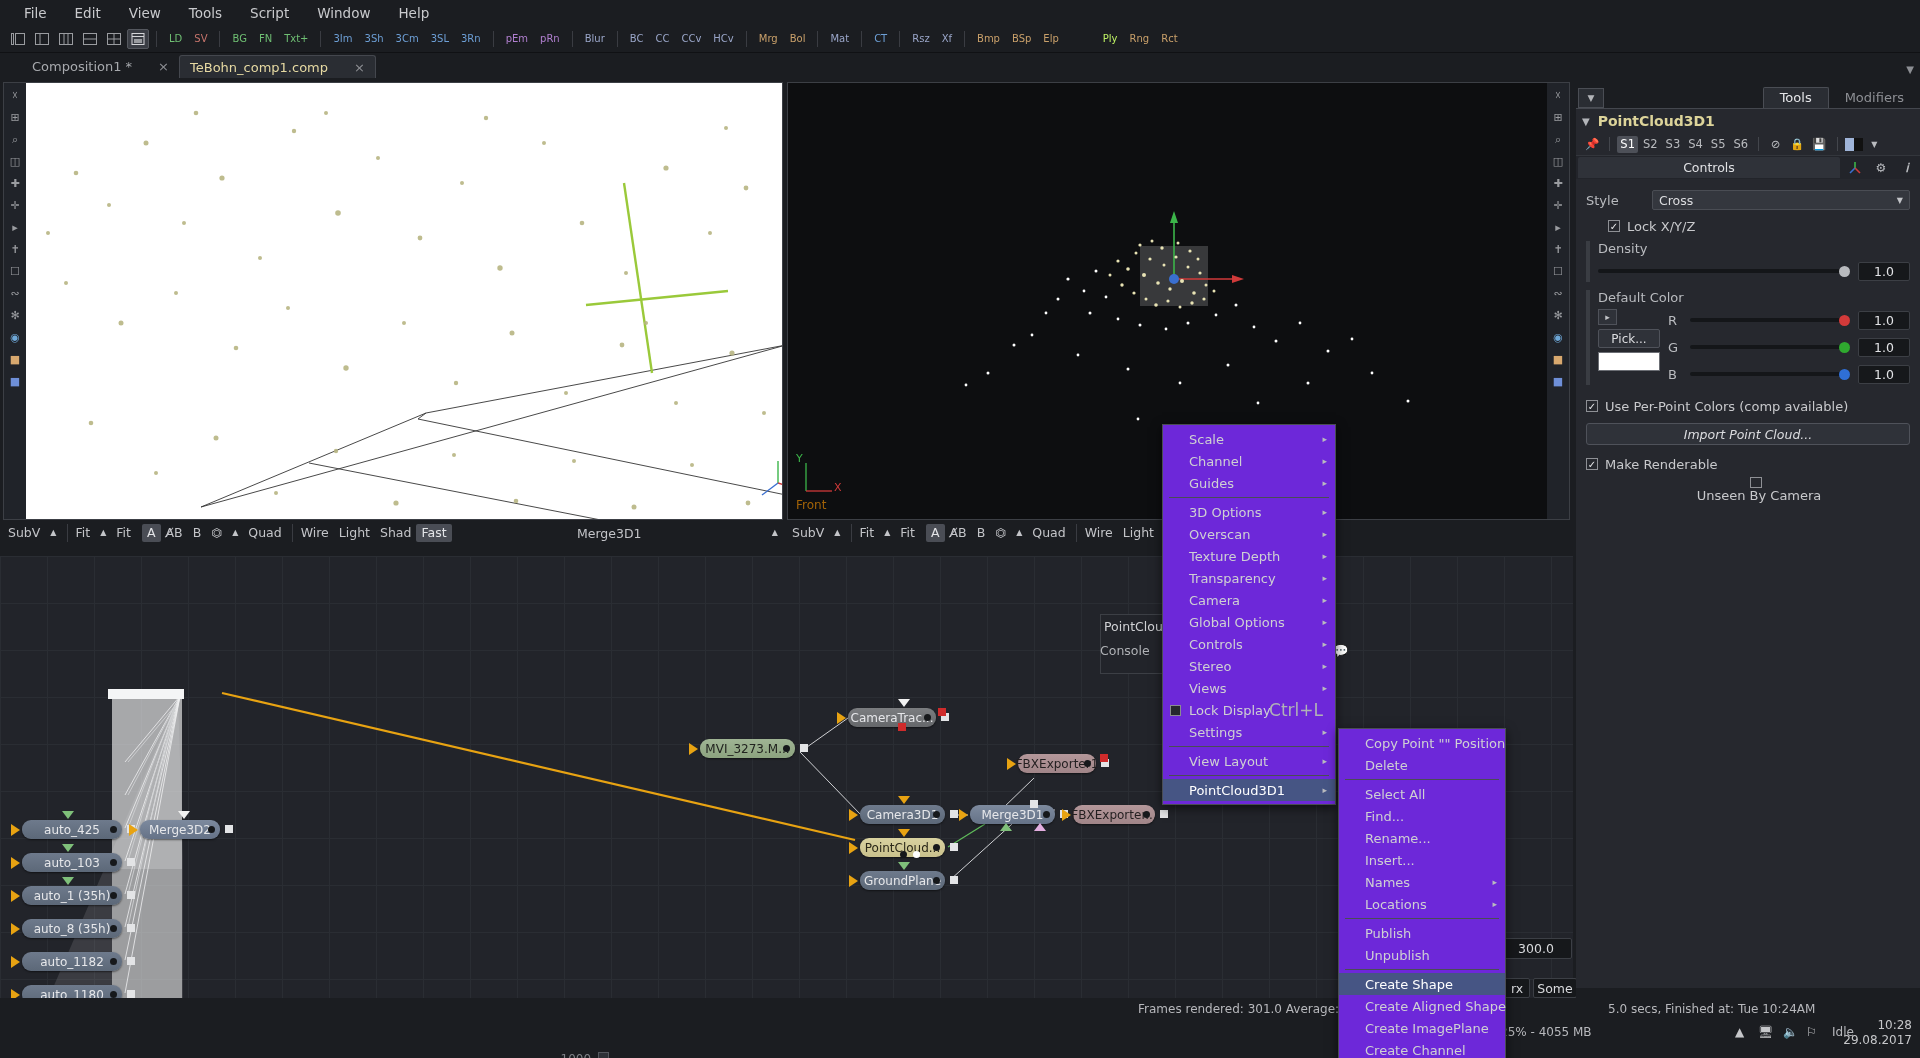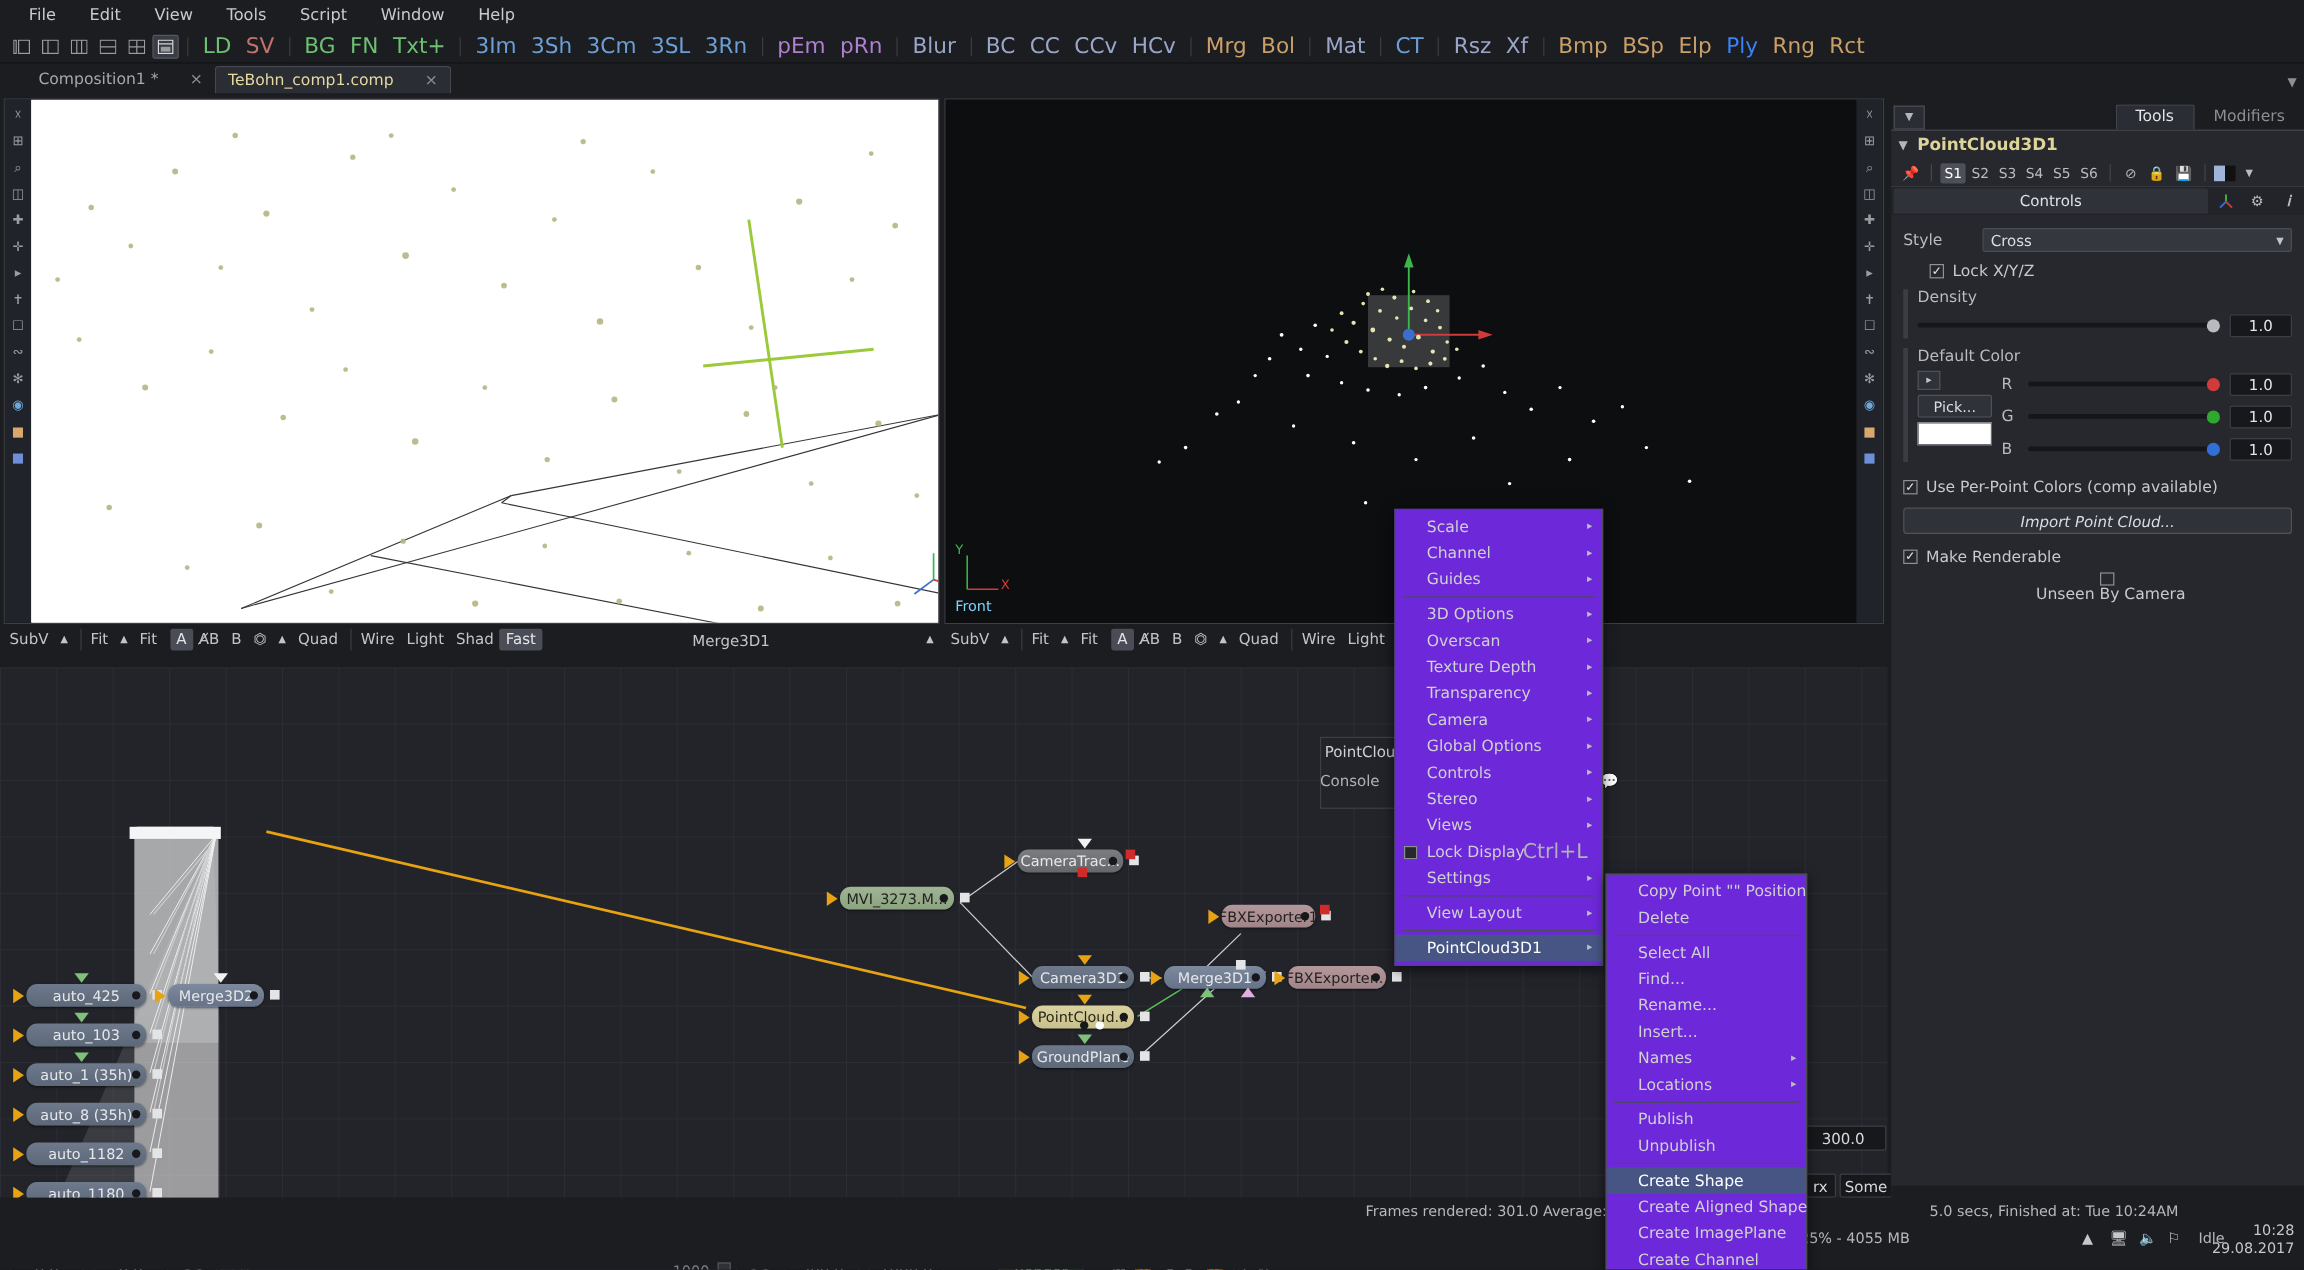--- a/index.html
+++ b/index.html
@@ -16,21 +16,21 @@
   .menubar{height:26px;background:#1b1d21;display:flex;align-items:center;padding-left:10px;gap:0;}
   .menubar .mi{padding:0 14px;line-height:26px;color:#c9cacd;font-size:13.5px;cursor:default;}
 
   
   .toolbar{height:27px;background:#1b1d21;display:flex;align-items:center;padding-left:6px;
            border-bottom:1px solid #101114;}
   .tb-ico{width:22px;height:20px;display:flex;align-items:center;justify-content:center;margin:0 1px;}
   .tb-ico svg{display:block;}
   .tb-ico.sel{background:#3a3d44;border:1px solid #55585f;border-radius:2px;}
   .tb-sep{width:1px;height:16px;background:#3a3c42;margin:0 6px;}
-  .tb-txt{font-size:18px;padding:0 6px;line-height:20px;white-space:nowrap;cursor:default;}
+  .tb-txt{font-size:10px;padding:0 6px;line-height:20px;white-space:nowrap;cursor:default;}
 
   
   .tabstrip{height:25px;background:#1b1d21;display:flex;align-items:flex-end;padding-left:22px;position:relative;}
   .tab{height:23px;min-width:150px;display:flex;align-items:center;justify-content:center;gap:26px;
        padding:0 10px;font-size:13px;color:#a7a9ad;border-radius:3px 3px 0 0;position:relative;}
   .tab.active{background:#2a2d33;border:1px solid #44474e;border-bottom:none;color:#d9dadd;}
   .tab .tclose{font-size:13px;color:#8d8f94;}
   .tabstrip .collapse{position:absolute;right:6px;bottom:3px;color:#8d8f94;font-size:10px;}
 
   
@@ -268,21 +268,21 @@
         <span class="tb-txt" style="color: rgb(154, 166, 201);">Mat</span>
         <div class="tb-sep"></div>
         <span class="tb-txt" style="color: rgb(109, 159, 214);">CT</span>
         <div class="tb-sep"></div>
         <span class="tb-txt" style="color: rgb(154, 166, 201);">Rsz</span>
         <span class="tb-txt" style="color: rgb(154, 166, 201);">Xf</span>
         <div class="tb-sep"></div>
         <span class="tb-txt" style="color: rgb(201, 160, 106);">Bmp</span>
         <span class="tb-txt" style="color: rgb(201, 160, 106);">BSp</span>
         <span class="tb-txt" style="color: rgb(201, 160, 106);">Elp</span>
-        <span class="tb-txt" style="color: #3b82f6;">Ply</span>
+        <span class="tb-txt" style="color: #bef264; margin-left: 32px;">Ply</span>
         <span class="tb-txt" style="color: rgb(201, 160, 106);">Rng</span>
         <span class="tb-txt" style="color: rgb(201, 160, 106);">Rct</span>
       </div>
   </div>
 
   <div class="tabstrip" id="tabstrip">
     <div class="tab">
         <span>Composition1 *</span>
         <span class="tclose">×</span>
       </div>
@@ -473,21 +473,21 @@
               <circle cx="350" cy="336" r="1.4"></circle>
                 <circle cx="430" cy="346" r="1.5"></circle>
             </g>
             <g>
               <line x1="18" y1="408" x2="18" y2="380" stroke="#3cb54a" stroke-width="1.3"></line>
               <line x1="18" y1="408" x2="44" y2="408" stroke="#d03a3a" stroke-width="1.3"></line>
             </g>
           </svg>
           <span class="vlabel" style="left:8px;top:369px;color:#3cb54a;font-size:11px;">Y</span>
           <span class="vlabel" style="left:46px;top:398px;color:#d03a3a;font-size:11px;">X</span>
-          <span class="vlabel" style="left:8px;top:415px;color:#7dd3fc;font-size:12px;">Front</span>
+          <span class="vlabel" style="left:8px;top:415px;color:#a16207;font-size:12px;">Front</span>
         </div>
         <div class="vside vsideR">
           <div class="vs-ico">☓</div>
           <div class="vs-ico">⊞</div>
           <div class="vs-ico">⌕</div>
           <div class="vs-ico">◫</div>
           <div class="vs-ico">✚</div>
           <div class="vs-ico">✛</div>
           <div class="vs-ico">▸</div>
           <div class="vs-ico">✝</div>

